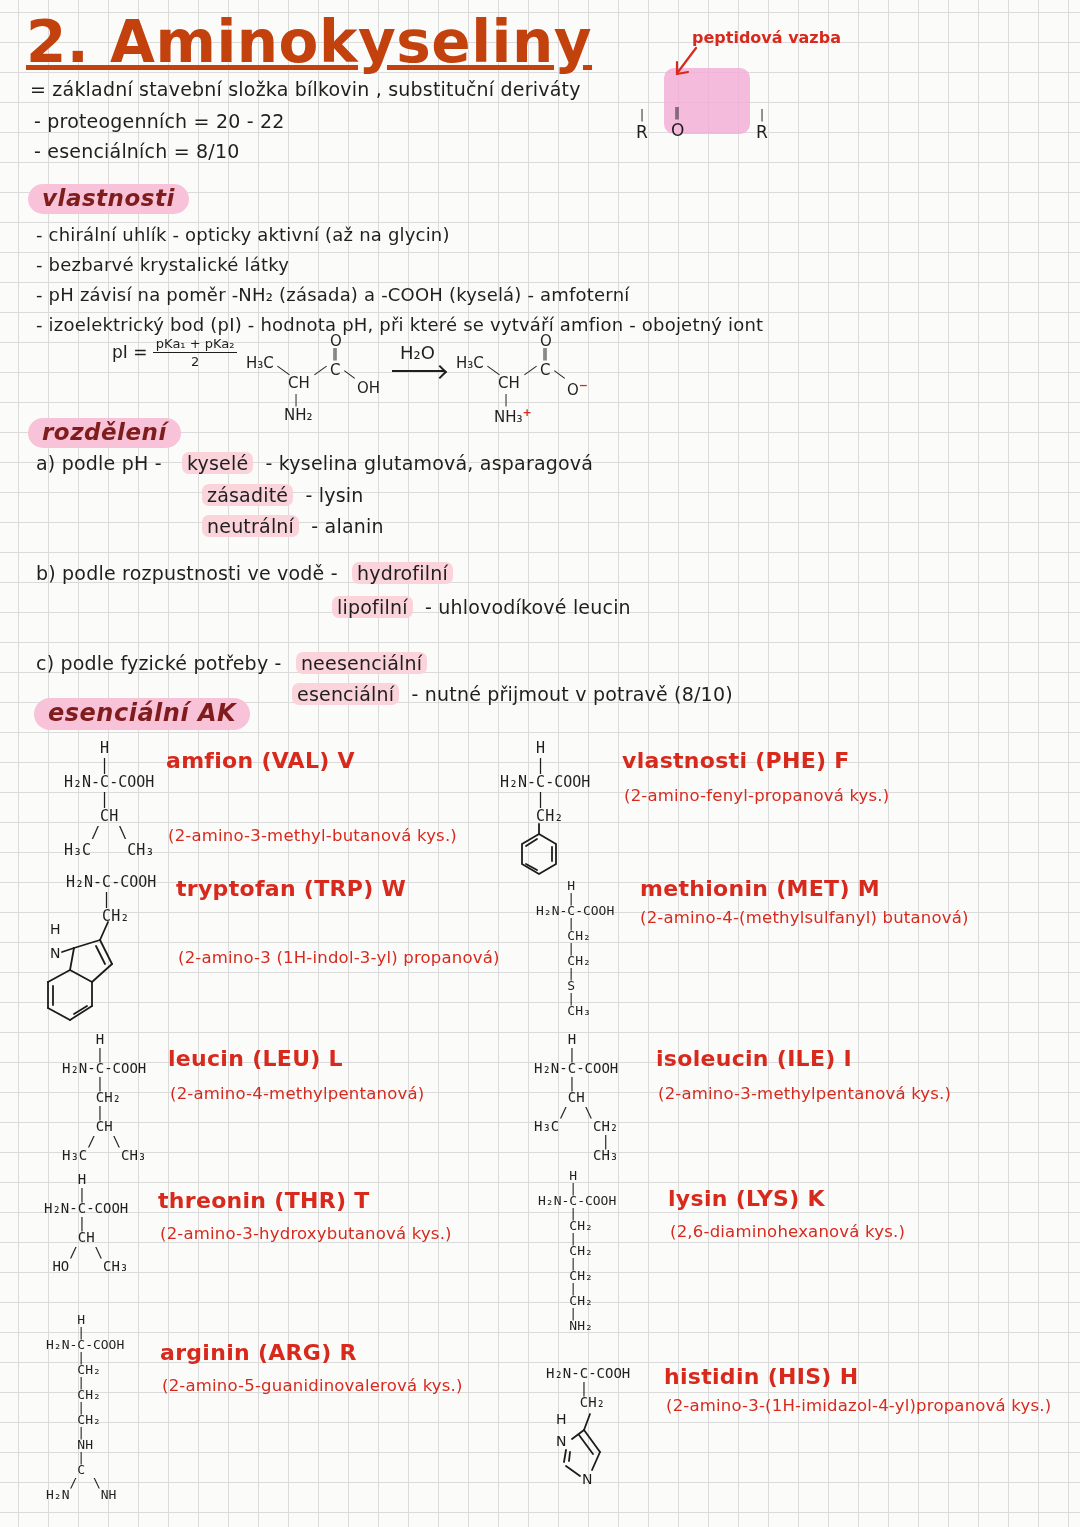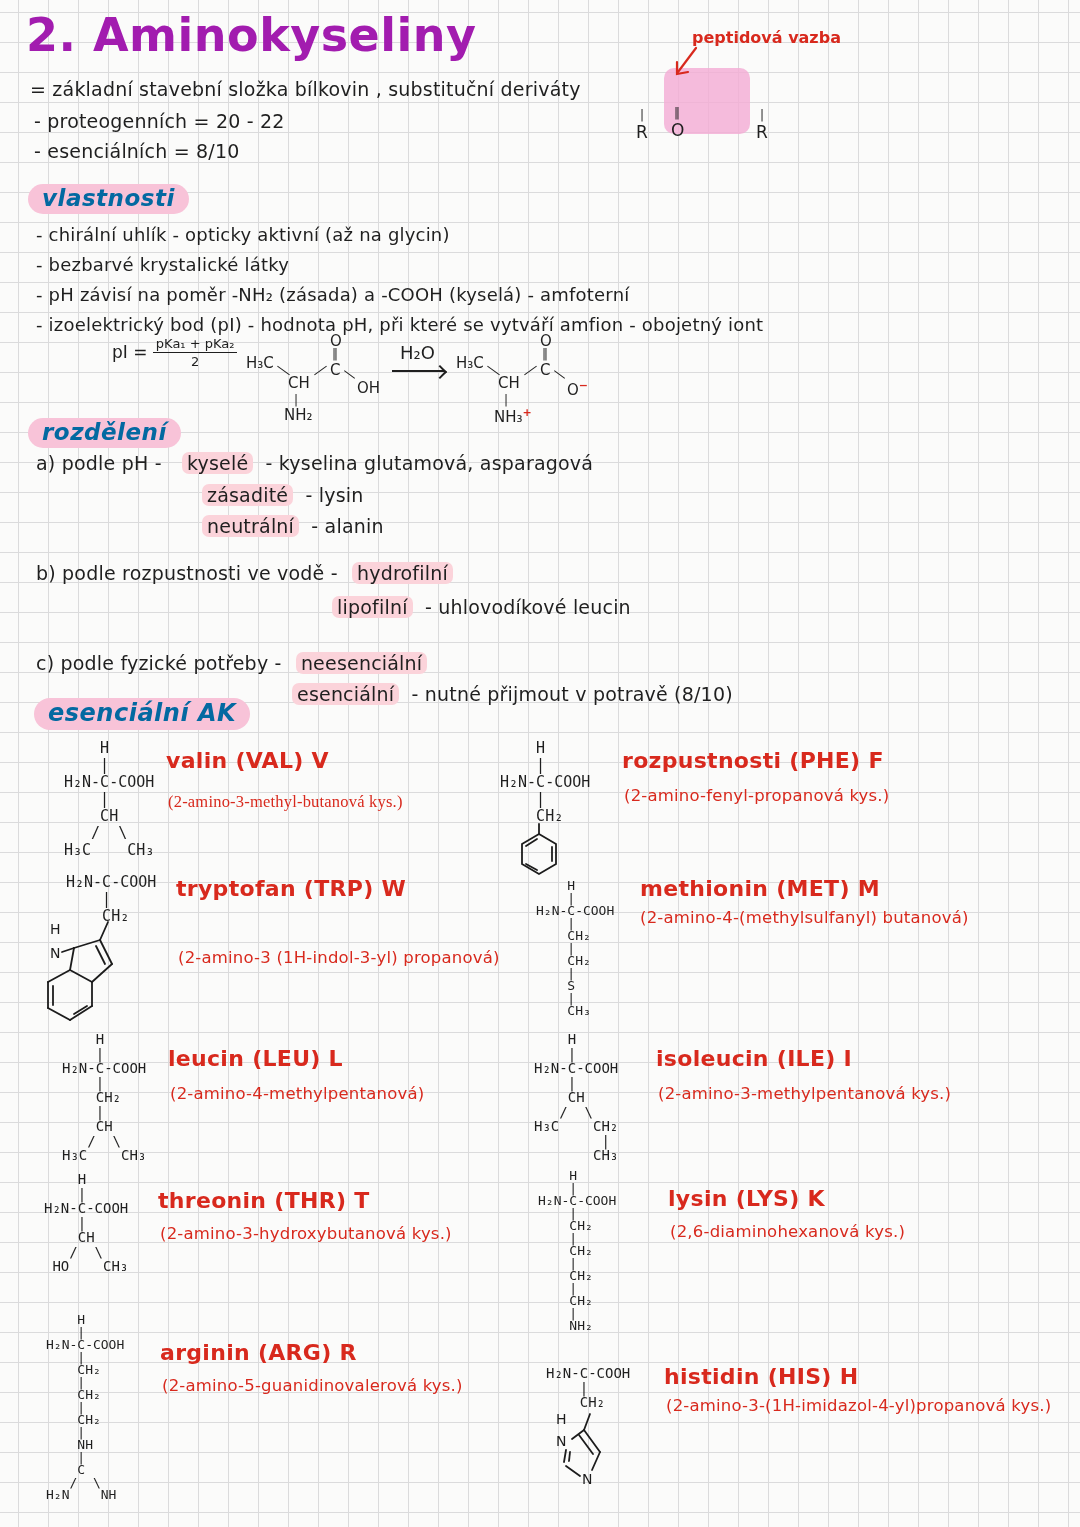--- a/index.html
+++ b/index.html
@@ -11,23 +11,23 @@
       linear-gradient(90deg, #dbdbdc 1px, transparent 1px);
     background-size:30px 30px;
     background-position:18px 12px;
     font-family:"DejaVu Sans", sans-serif;
     color:#1f1f1f;
   }
   .abs{position:absolute;}
   .hand{font-size:18px;letter-spacing:.2px;}
   .hand19{font-size:19px;letter-spacing:.2px;}
   .red{color:#d8291d;}
-  .title{font-size:46px;font-weight:800;color:#a21caf;letter-spacing:.5px;}
+  .title{font-size:58px;font-weight:800;color:#c2410c;letter-spacing:.5px;text-decoration:underline;}
   .pill{display:inline-block;background:#f8c3d8;border-radius:16px;padding:1px 14px 3px 14px;
-        color:#0369a1;font-weight:bold;font-style:italic;font-size:23px;letter-spacing:.5px;}
+        color:#7f1d1d;font-weight:bold;font-style:italic;font-size:23px;letter-spacing:.5px;}
   .pill.big{font-size:24px;}
   .hlterm{background:#fbd3da;border-radius:7px;padding:0 5px;}
   .struct{font-family:"DejaVu Sans Mono", monospace;font-size:15px;line-height:17px;
           white-space:pre;margin:0;position:absolute;}
   .struct.m{font-size:14px;line-height:14.5px;}
   .struct.c{font-size:13px;line-height:12.5px;}
   .aa-name{position:absolute;font-size:22px;font-weight:bold;color:#d8291d;letter-spacing:.3px;}
   .aa-sys{position:absolute;font-size:16.5px;color:#d8291d;letter-spacing:.2px;}
   .atom{position:absolute;font-size:15px;white-space:pre;}
   .atom.sm{font-size:12px;}
@@ -154,22 +154,22 @@
   <span class="pill big">esenciální AK</span>
 </div>
 
 <pre class="struct" style="left:64px;top:740px;">    H
     |
 H₂N-C-COOH
     |
     CH
    /  \
 H₃C    CH₃</pre>
-<div class="aa-name" style="left:166px;top:748px;">valin (VAL) V</div>
-<div class="aa-sys" style="left:168px;top:792px;font-family:Liberation Serif, serif;">(2-amino-3-methyl-butanová kys.)</div>
+<div class="aa-name" style="left:166px;top:748px;">amfion (VAL) V</div>
+<div class="aa-sys" style="left:168px;top:826px;">(2-amino-3-methyl-butanová kys.)</div>
 
 <pre class="struct" style="left:66px;top:874px;">H₂N-C-COOH
     |
     CH₂</pre>
 <svg style="left:34px;top:918px;" width="110" height="108" viewBox="0 0 110 108">
   <text x="16" y="16">H</text>
   <text x="16" y="40">N</text>
   <line x1="28" y1="34" x2="40" y2="30"></line>
   <line x1="40" y1="30" x2="66" y2="22"></line>
   <line x1="66" y1="22" x2="74" y2="4"></line>
@@ -234,21 +234,21 @@
 H₂N-C-COOH
     |
     CH₂</pre>
 <svg style="left:514px;top:824px;" width="50" height="54" viewBox="0 0 50 54">
   <line x1="25" y1="10" x2="25" y2="0"></line>
   <polygon points="25,10 42,20 42,40 25,50 8,40 8,20"></polygon>
   <line x1="38" y1="23" x2="38" y2="37"></line>
   <line x1="23" y1="46" x2="12" y2="40"></line>
   <line x1="12" y1="22" x2="23" y2="15"></line>
 </svg>
-<div class="aa-name" style="left:622px;top:748px;">rozpustnosti (PHE) F</div>
+<div class="aa-name" style="left:622px;top:748px;">vlastnosti (PHE) F</div>
 <div class="aa-sys" style="left:624px;top:786px;">(2-amino-fenyl-propanová kys.)</div>
 
 <pre class="struct c" style="left:536px;top:880px;">    H
     |
 H₂N-C-COOH
     |
     CH₂
     |
     CH₂
     |

